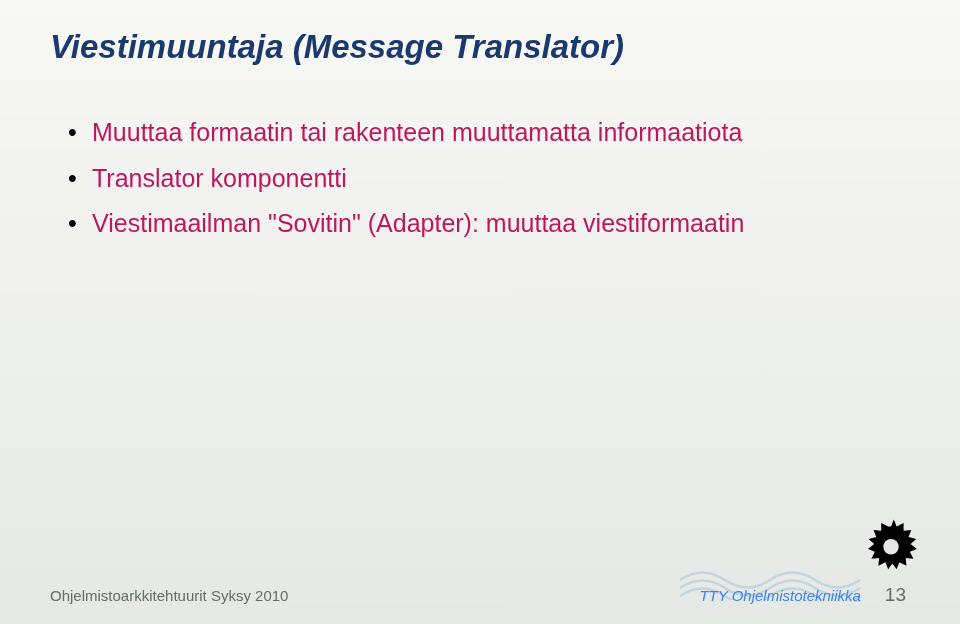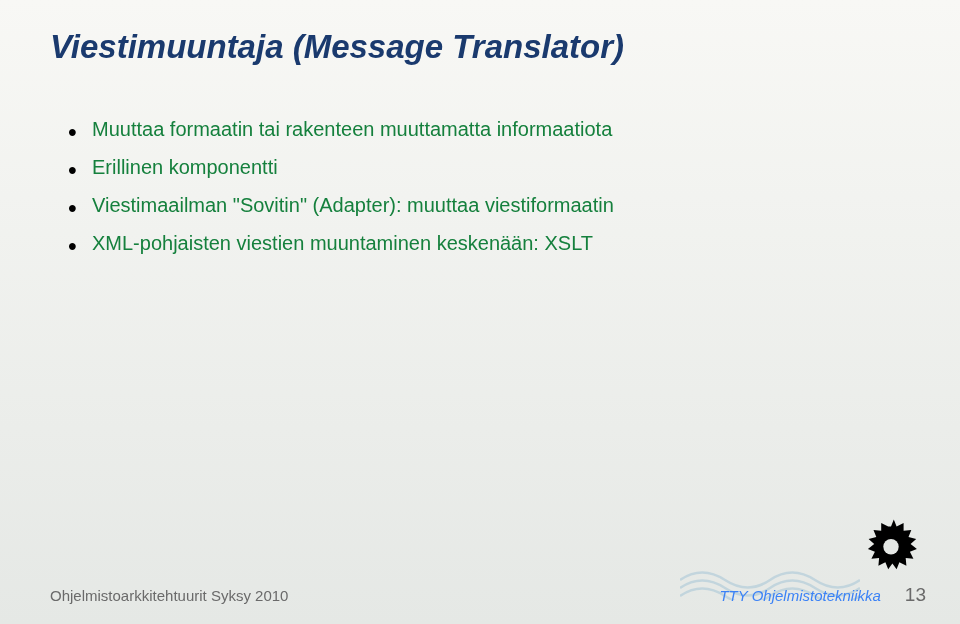--- a/index.html
+++ b/index.html
@@ -22,42 +22,42 @@
     font-size: 33px;
     font-weight: bold;
     margin-bottom: 48px;
     font-style: italic;
   }
   .bullets {
     list-style: none;
     padding-left: 18px;
   }
   .bullets li {
-    color: #15803d;
-    font-size: 20px;
+    color: #be185d;
+    font-size: 25px;
     line-height: 1.5;
     margin-bottom: 8px;
     position: relative;
     padding-left: 24px;
   }
   .bullets li::before {
     content: "•";
     position: absolute;
     left: 0;
     color: #000;
     font-size: 25px;
   }
   .footer {
     position: absolute;
     bottom: 18px;
     left: 0;
     right: 0;
     display: flex;
     align-items: center;
-    padding: 0 34px 0 50px;
+    padding: 0 54px 0 50px;
   }
   .footer-left {
     color: #6a6a6a;
     font-size: 15px;
     flex: 1;
   }
   .footer-right {
     color: #3b82f6;
     font-size: 15px;
     font-style: italic;
@@ -87,23 +87,22 @@
   }
 </style>
 </head>
 <body>
 
 <div class="slide">
   <h1 class="title">Viestimuuntaja (Message Translator)</h1>
 
   <ul class="bullets">
     <li>Muuttaa formaatin tai rakenteen muuttamatta informaatiota</li>
-    <li>Erillinen komponentti</li>
+    <li>Translator komponentti</li>
     <li>Viestimaailman "Sovitin" (Adapter): muuttaa viestiformaatin</li>
-    <li>XML-pohjaisten viestien muuntaminen keskenään: XSLT</li>
   </ul>
 
   <svg class="wave-decoration" viewBox="0 0 180 40">
     <path d="M0,20 Q22,5 45,20 T90,20 T135,20 T180,20" stroke="#5a9bc4" stroke-width="2.5" fill="none"></path>
     <path d="M0,28 Q22,13 45,28 T90,28 T135,28 T180,28" stroke="#5a9bc4" stroke-width="2.5" fill="none"></path>
     <path d="M0,36 Q22,21 45,36 T90,36 T135,36 T180,36" stroke="#5a9bc4" stroke-width="2.5" fill="none"></path>
   </svg>
 
   <svg class="gear-logo" viewBox="0 0 100 100">
     <g fill="#000">

